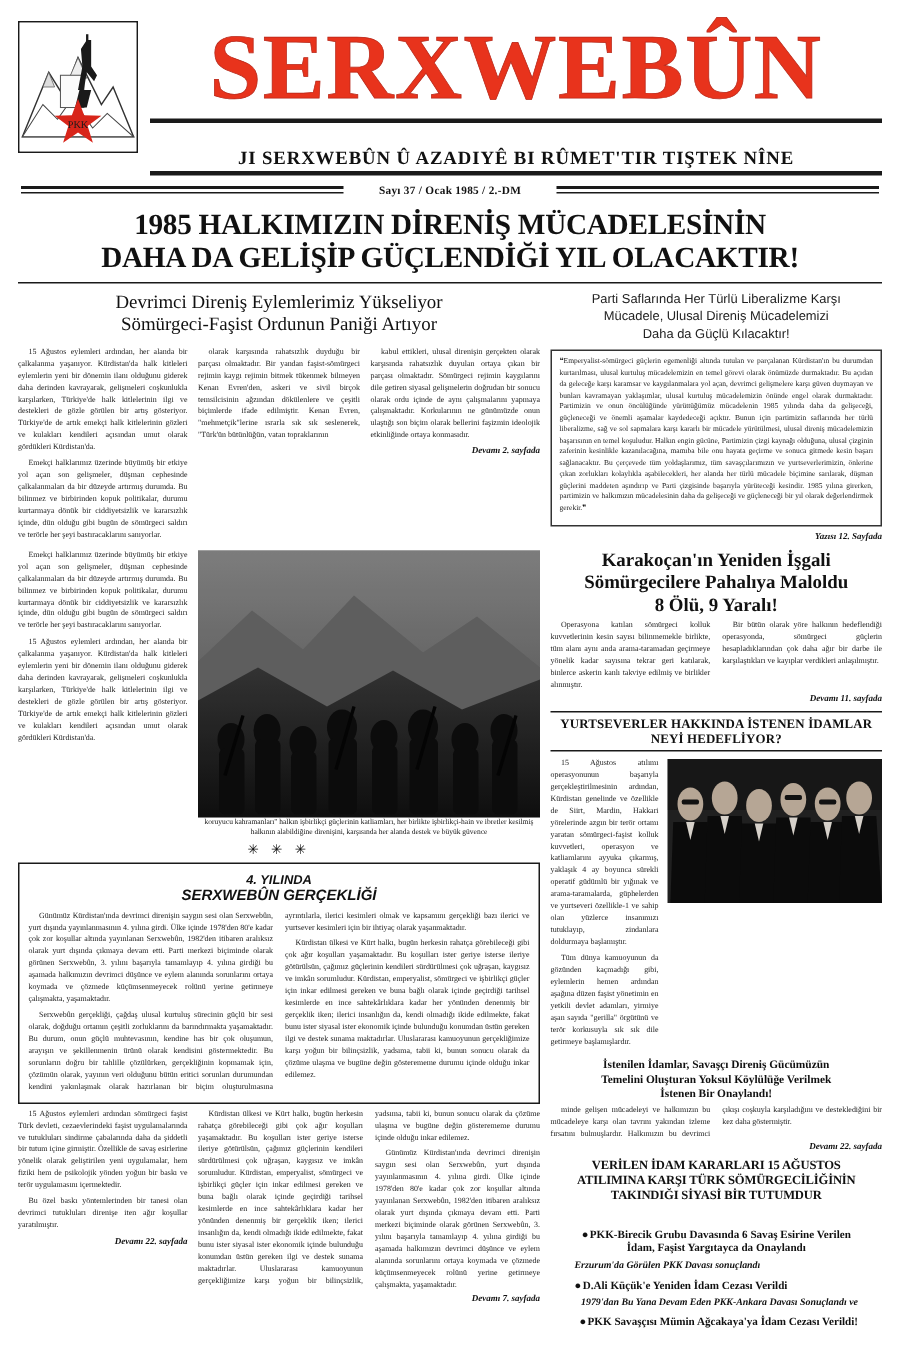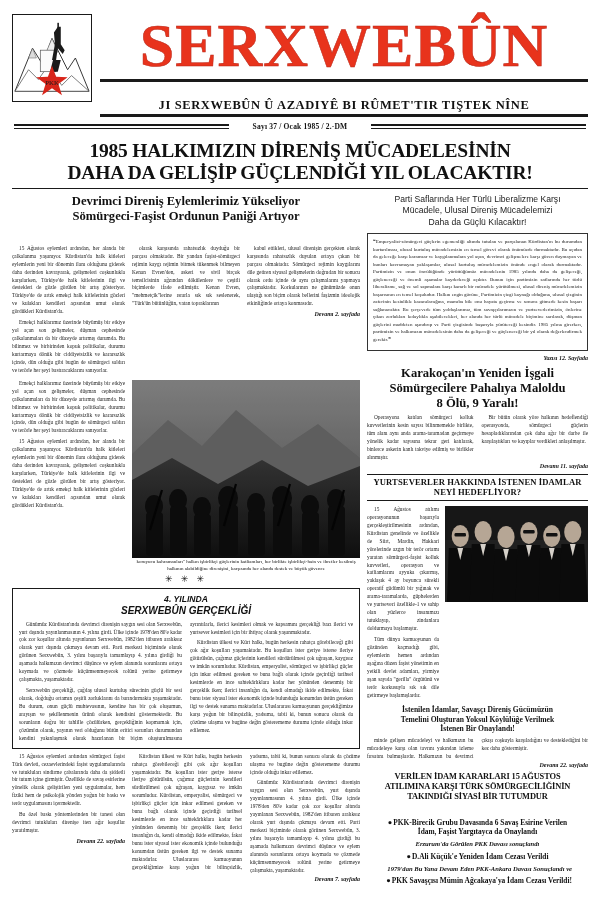--- a/index.html
+++ b/index.html
@@ -56,22 +56,22 @@
     font-family:"Liberation Serif", serif;
   }
   .hr-under { height:1px; background:#1a1a1a; margin:4px 0 5px 0; }
 
   
   .cols { display:flex; gap:7px; }
   .col-left  { width:348px; flex:0 0 348px; }
   .col-right { flex:1; }
 
   .deck {
-    text-align:center; font-weight:bold; font-size:12.6px; line-height:1.24;
-    margin-bottom:20px;
+    text-align:center; font-weight:normal; font-size:12.6px; line-height:1.24;
+    margin-bottom:7px;
   }
   .deck-r {
     text-align:center; font-size:8.6px; line-height:1.38; margin-bottom:4px;
     font-family:"Liberation Sans", sans-serif; color:#222;
   }
 
   .body2 { column-count:2; column-gap:8px; column-rule:0; }
   p.bt {
     font-size:5.3px; line-height:1.5; text-align:justify; margin:0 0 3px 0;
     text-indent:7px; font-family:"Liberation Serif", serif; color:#1c1c1c;
@@ -396,21 +396,21 @@
       <div class="bignote">
         <div>VERİLEN İDAM KARARLARI 15 AĞUSTOS</div>
         <div>ATILIMINA KARŞI TÜRK SÖMÜRGECİLİĞİNİN</div>
         <div>TAKINDIĞI SİYASİ BİR TUTUMDUR</div>
       </div>
 
       <ul class="bullets">
         <li>
           <span class="b">●</span><span>PKK-Birecik Grubu Davasında 6 Savaş Esirine Verilen İdam, Faşist Yargıtayca da Onaylandı</span>
         </li>
-        <li style="text-align:center;">
+        <li style="text-align:left;">
           <div class="lead-it">Erzurum'da Görülen PKK Davası sonuçlandı</div>
           <span class="b">●</span><span>D.Ali Küçük'e Yeniden İdam Cezası Verildi</span>
         </li>
         <li style="text-align:right;">
           <div class="lead-it">1979'dan Bu Yana Devam Eden PKK-Ankara Davası Sonuçlandı ve</div>
           <span class="b">●</span><span>PKK Savaşçısı Mümin Ağcakaya'ya İdam Cezası Verildi!</span>
         </li>
       </ul>
 
       <div class="final-note">(YAZISI 3. SAYFADA)</div>

